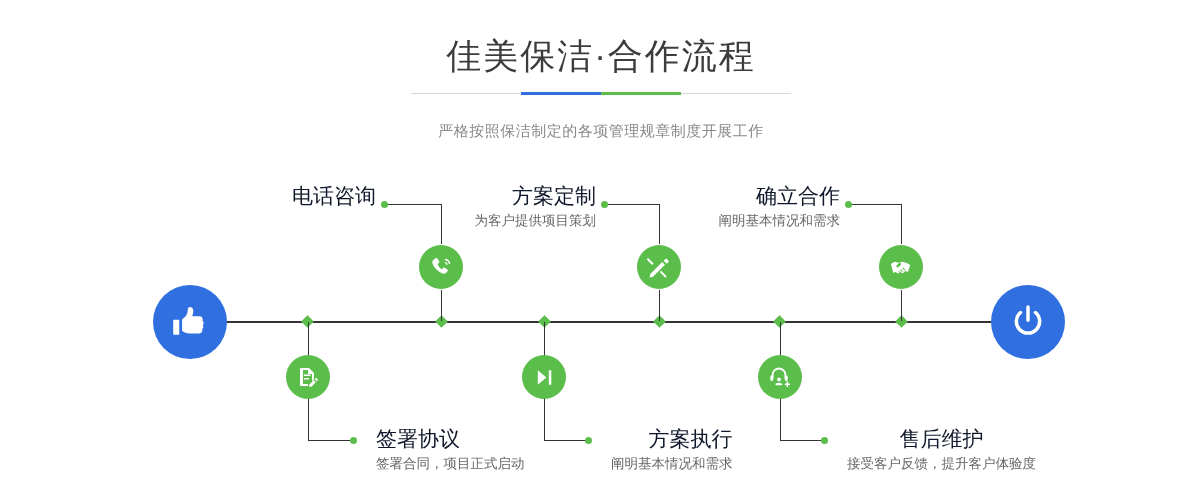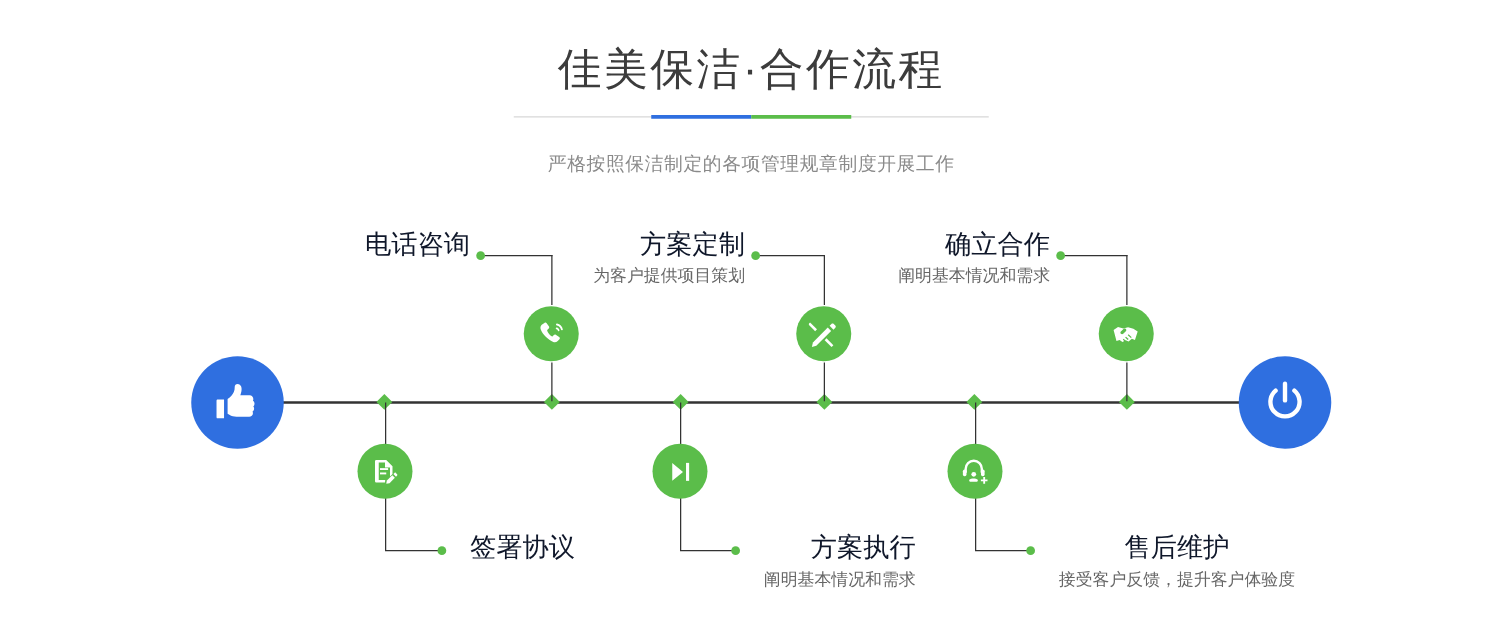--- a/index.html
+++ b/index.html
@@ -227,20 +227,21 @@
         <path d="M5 3h8l5 5v6.2l-2 2V9h-4V5H7v14h5.2l-.2 2H5a1 1 0 0 1-1-1V4a1 1 0 0 1 1-1z"></path>
         <rect x="8" y="9.5" width="6.5" height="1.5"></rect>
         <rect x="8" y="13" width="5" height="1.5"></rect>
         <path d="M20.7 13.3l1 1c.3.3.3.8 0 1.1l-.9.9-2.1-2.1.9-.9c.3-.3.8-.3 1.1 0z"></path>
         <path d="M17.8 15.1l2.1 2.1-4.3 4.3-2.6.5.5-2.6z"></path>
       </svg>
     </span>
   </div>
   <div class="lbl below" style="left:360px; top:428px;">
     <div class="lbl-title">签署协议</div>
+    <div class="lbl-desc">签署合同，项目正式启动</div>
   </div>
 
   <div class="vline" style="left:659px; top:204px; height:40px;"></div>
   <div class="hline" style="left:604px; top:204px; width:56px;"></div>
   <div class="dot-end" style="left:601px; top:201px;"></div>
   <div class="vline" style="left:659px; top:290px; height:31px;"></div>
   <div class="node-circle" style="left:637px; top:245px;">
     <span>
       <svg width="25" height="25" viewBox="0 0 24 24" fill="#ffffff">
         <path d="M3.2 18.2L14.6 6.8l2.6 2.6L5.8 20.8l-3.4.8z"></path>

